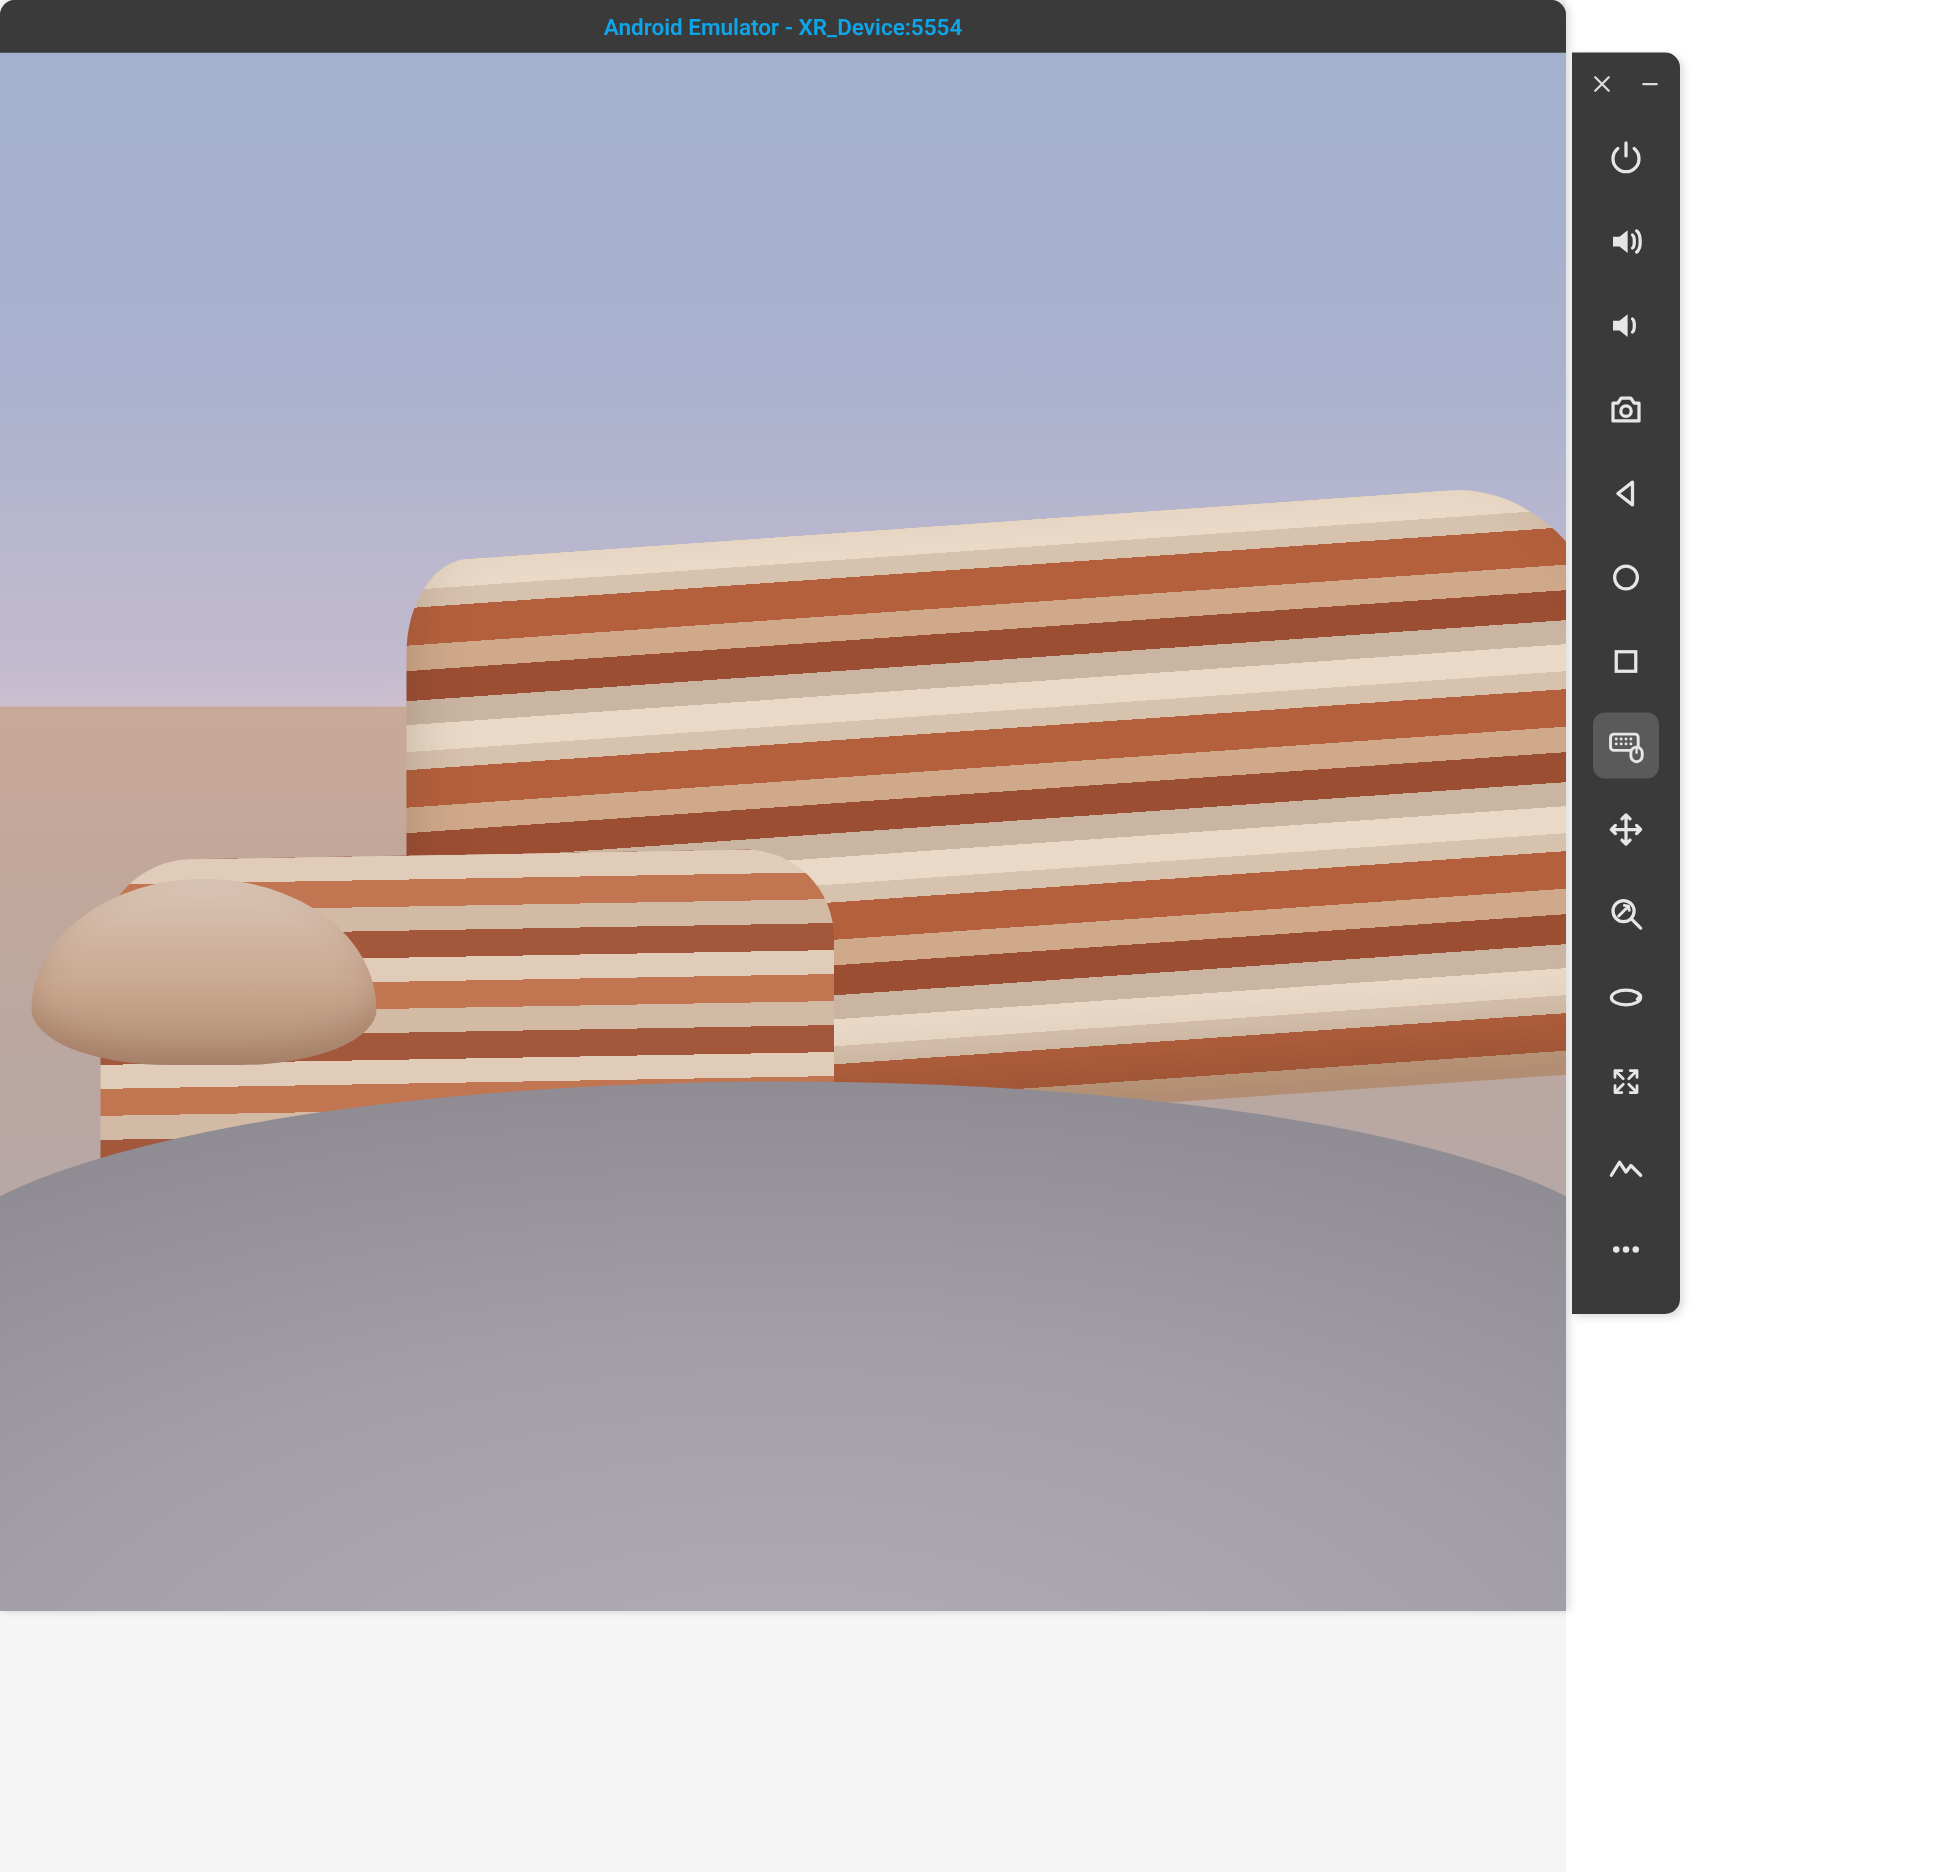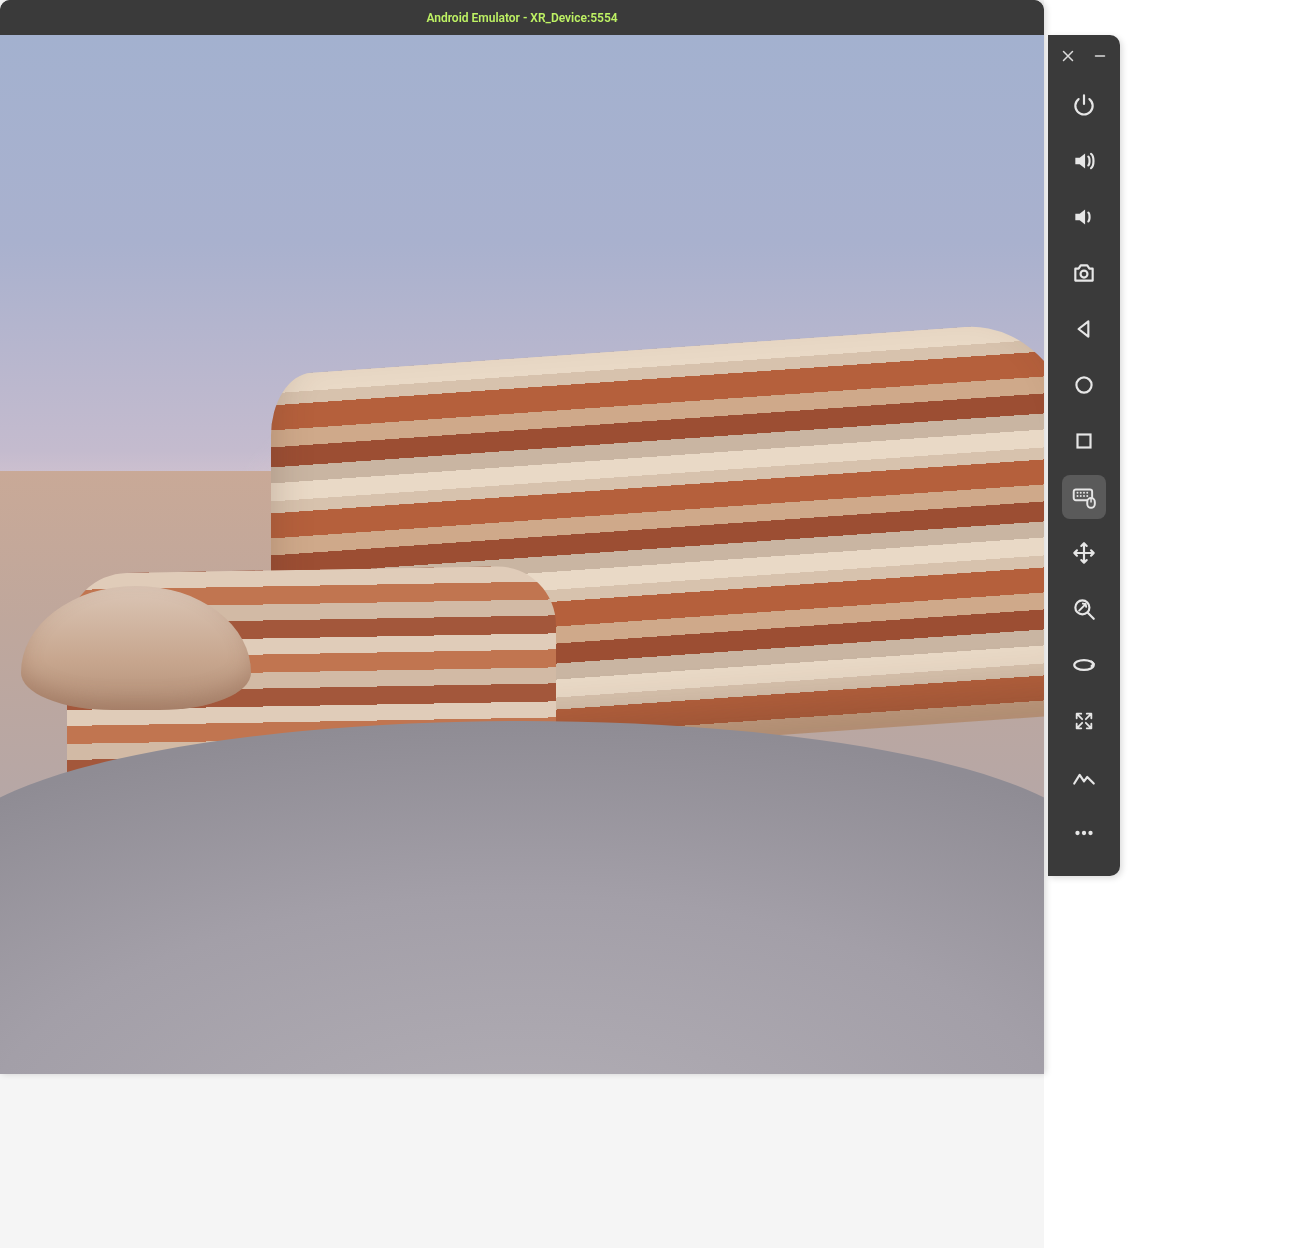--- a/index.html
+++ b/index.html
@@ -14,22 +14,22 @@
     width:1044px;height:1074px;
     border-radius:10px 10px 0 0;
     overflow:hidden;
     box-shadow:2px 0 6px rgba(0,0,0,.15);
     background:#3a3a3a;
   }
   .titlebar{
     height:35px;width:100%;
     background:#3a3a3a;
     display:flex;align-items:center;justify-content:center;
-    color:#bef264;
-    font-size:12px;font-weight:600;
+    color:#0ea5e9;
+    font-size:15px;font-weight:600;
     border-radius:10px 10px 0 0;
     user-select:none;
   }
   .viewport{
     position:absolute;left:0;top:35px;right:0;bottom:0;
     overflow:hidden;
   }
   
   .sky{
     position:absolute;inset:0;

